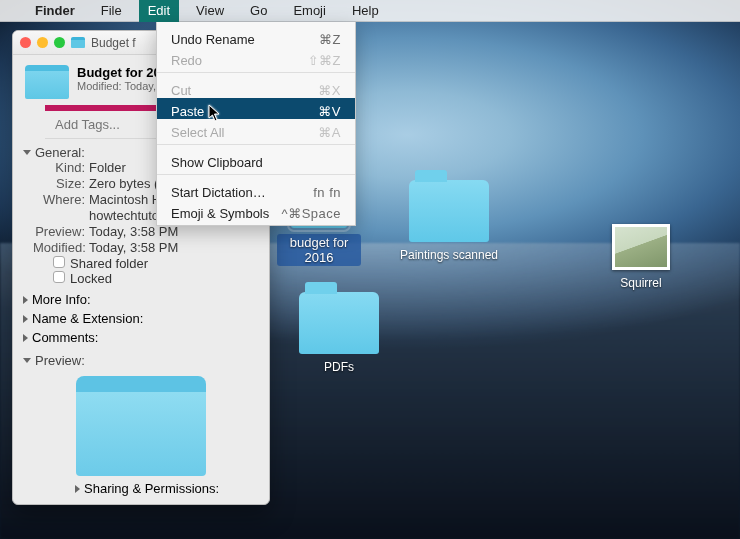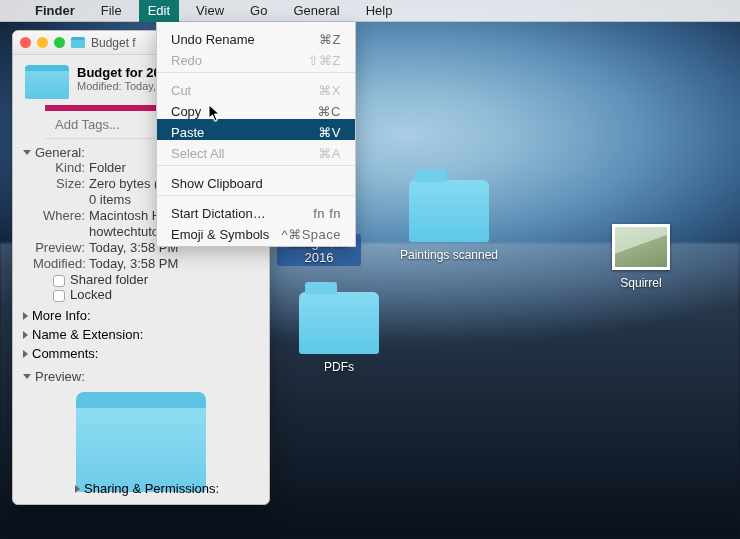--- a/index.html
+++ b/index.html
@@ -74,21 +74,21 @@
 .tags{ padding:6px 10px; border-top:6px solid #be185d; border-bottom:1px solid #d7d7d7;margin-left:32px;}
 .tags input{ width:100%; border:none; background:transparent; color:#8f8f8f; outline:none;}
 
 .section{ padding:6px 10px 4px; color:#333;}
 .section .sh{ display:flex; align-items:center; gap:4px; font-size:12px; color:#444;}
 .tri{ display:inline-block; width:0;height:0; border-left:4px solid transparent;border-right:4px solid transparent;}
 .tri.open{ border-top:5px solid #666;}
 .tri.closed{ width:0;height:0;border-top:4px solid transparent;border-bottom:4px solid transparent;border-left:5px solid #666;}
 .kv{ font-size:11px; color:#3a3a3a; padding-left:10px; line-height:15px;}
 .kv .k{ color:#555; display:inline-block; width:52px; text-align:right; margin-right:4px;}
-.chk{ display:flex; align-items:flex-end; gap:5px; padding-left:30px; font-size:11px;}
+.chk{ display:flex; align-items:flex-start; gap:5px; padding-left:30px; font-size:11px;}
 .chk .box{ width:12px;height:12px;border:1px solid #a8a8a8;border-radius:3px;background:#fff;}
 
 .preview-folder{ margin:8px auto 0; width:130px;height:100px; border-radius:8px 8px 4px 4px;
   background:linear-gradient(#8fdcf1,#6ccbe9); border-top:16px solid #5dc3e4;}
 
 .collapsed{ padding:2px 10px;}
 
 
 .dicon{ position:absolute; width:110px; text-align:center; z-index:10;}
 .dicon .folder{ margin:0 auto; width:80px; height:62px; border-radius:6px 6px 3px 3px;
@@ -108,41 +108,37 @@
 
 <div class="desktop"></div>
 
 <div class="menubar">
   <span class="apple"></span>
   <span class="mitem app">Finder</span>
   <span class="mitem">File</span>
   <span class="mitem active">Edit</span>
   <span class="mitem">View</span>
   <span class="mitem">Go</span>
-  <span class="mitem">General</span>
+  <span class="mitem">Emoji</span>
   <span class="mitem">Help</span>
 </div>
 
 <div class="dropdown">
   <div class="row">
     <span>Undo Rename</span>
     <span class="sc">⌘Z</span>
   </div>
   <div class="row dis">
     <span>Redo</span>
     <span class="sc">⇧⌘Z</span>
   </div>
   <hr>
   <div class="row dis">
     <span>Cut</span>
     <span class="sc">⌘X</span>
-  </div>
-  <div class="row">
-    <span>Copy</span>
-    <span class="sc">⌘C</span>
   </div>
   <div class="row hl">
     <span>Paste</span>
     <span class="sc">⌘V</span>
   </div>
   <div class="row dis">
     <span>Select All</span>
     <span class="sc">⌘A</span>
   </div>
   <hr>
@@ -185,21 +181,20 @@
   <div class="tags">
     <input placeholder="Add Tags..." style="">
   </div>
   <div class="section">
     <div class="sh">
         <span class="tri open"></span>
         <span>General:</span>
       </div>
     <div class="kv"><span class="k">Kind:</span><span>Folder</span></div>
     <div class="kv"><span class="k">Size:</span><span>Zero bytes (Z</span></div>
-    <div class="kv"><span class="k"></span><span>0 items</span></div>
     <div class="kv"><span class="k">Where:</span><span>Macintosh HD</span></div>
     <div class="kv"><span class="k"></span><span>howtechtutorials</span></div>
     <div class="kv"><span class="k">Preview:</span><span>Today, 3:58 PM</span></div>
     <div class="kv"><span class="k">Modified:</span><span>Today, 3:58 PM</span></div>
     <div class="chk">
         <span class="box"></span>
         <span>Shared folder</span>
       </div>
     <div class="chk">
         <span class="box"></span>

